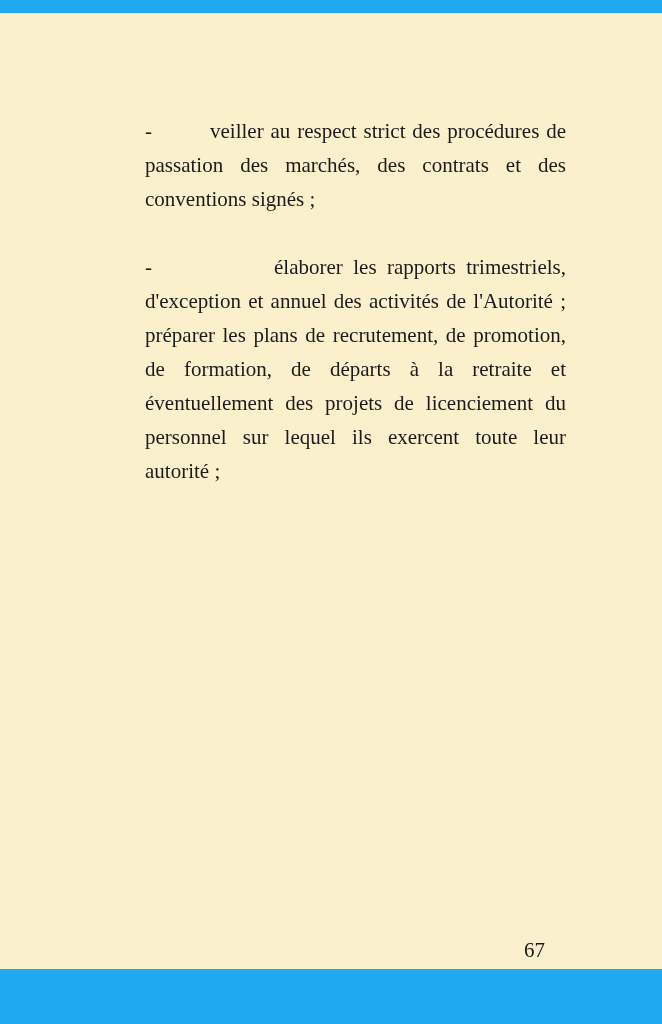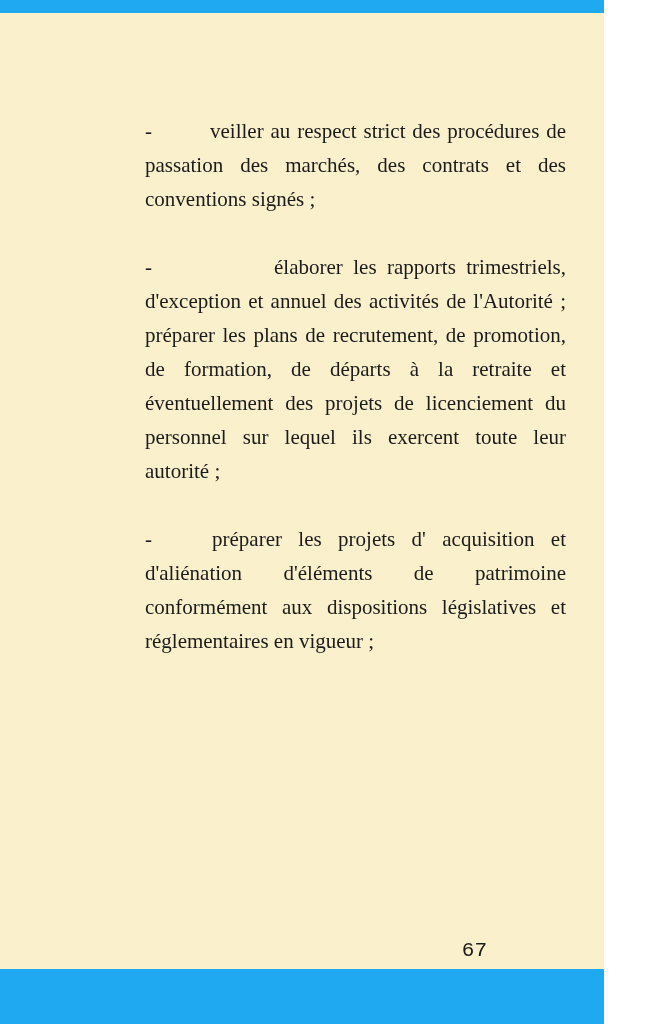--- a/index.html
+++ b/index.html
@@ -1,24 +1,23 @@
 <!DOCTYPE html>
 <html><head>
 <meta charset="utf-8">
 <style>
   html, body { margin: 0; padding: 0; }
   .page {
     position: relative;
-    width: 584px;
+    width: 662px;
     height: 1024px;
     background: #FAF0CC;
     overflow: hidden;
     font-family: "Liberation Serif", serif;
     color: #1b1b1b;
-    padding-left: 20px;
   }
   .bar { position: absolute; left: 0; right: 0; }
   .bar-top { top: 0; height: 13px; background: #1EA9F0; }
   .bar-bottom { bottom: 0; height: 55px; background: #1EA9F0; }
   .content {
     position: absolute;
     left: 145px;
     top: 114px;
     width: 421px;
     font-size: 21px;
@@ -33,38 +32,36 @@
   .para:nth-of-type(3) .tab { width: 60px; }
   .para:nth-of-type(4) .tab { width: 96px; }
   .para:nth-of-type(5) .tab { width: 96px; }
   .para:nth-of-type(5) { text-align-last: justify; }
   .page-number {
     position: absolute;
     bottom: 63px;
     right: 117px;
     font-size: 21px;
     line-height: 1;
-    font-family: Liberation Mono, monospace;
   }
 </style>
 </head>
 <body>
 
 <div class="page">
 
   <div class="bar bar-top"></div>
 
   <div class="content">
 
     <p class="para"><span>-</span><span class="tab"></span><span>veiller au respect strict des procédures de passation des marchés, des contrats et des conventions signés ;</span></p>
 
     <p class="para"><span>-</span><span class="tab"></span><span>élaborer les rapports trimestriels, d'exception et annuel des activités de l'Autorité ; préparer les plans de recrutement, de promotion, de formation, de départs à la retraite et éventuellement des projets de licenciement du personnel sur lequel ils exercent toute leur autorité ;</span></p>
 
 
-    <p class="para"><span>-</span><span class="tab"></span><span>préparer les projets d' acquisition et d'aliénation d'éléments de patrimoine conformément aux dispositions législatives et réglementaires en vigueur ;</span></p>
 
 
   </div>
 
   <div class="page-number">67</div>
 
   <div class="bar bar-bottom"></div>
 
 </div>
 

